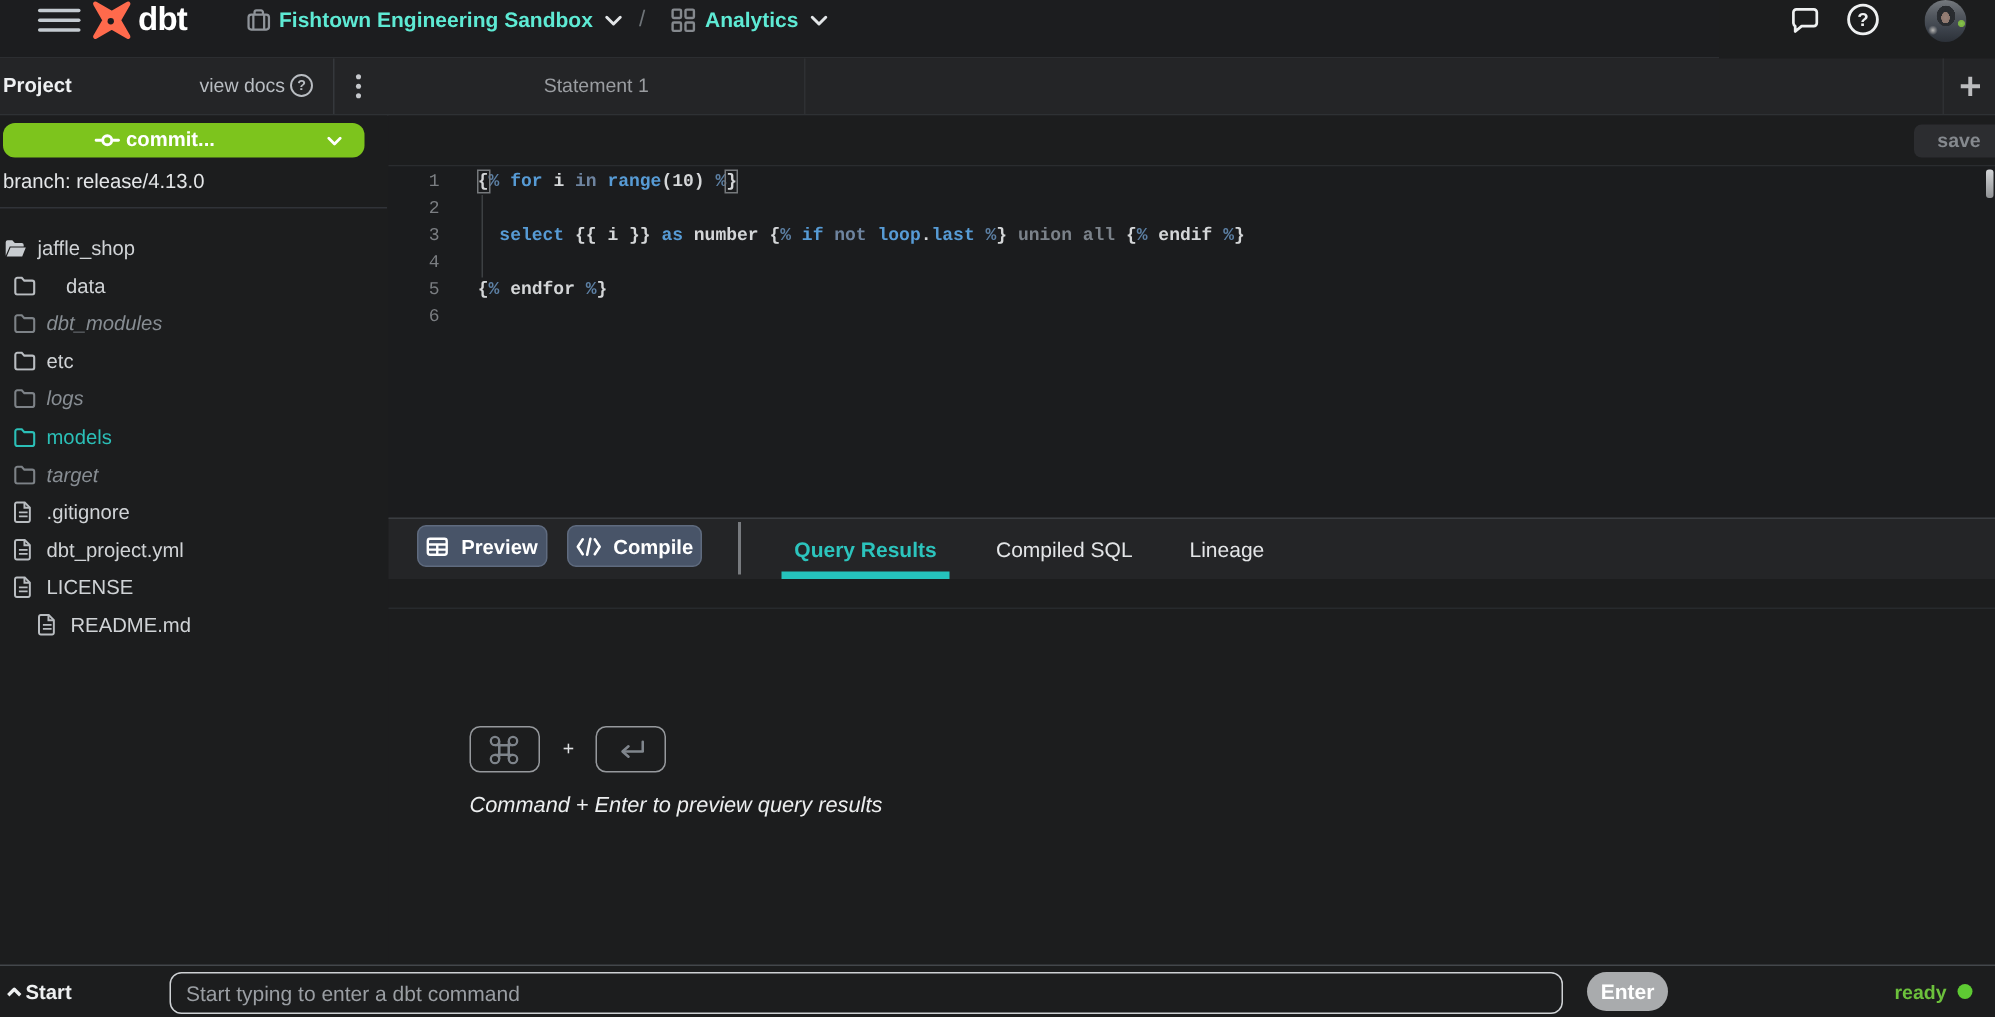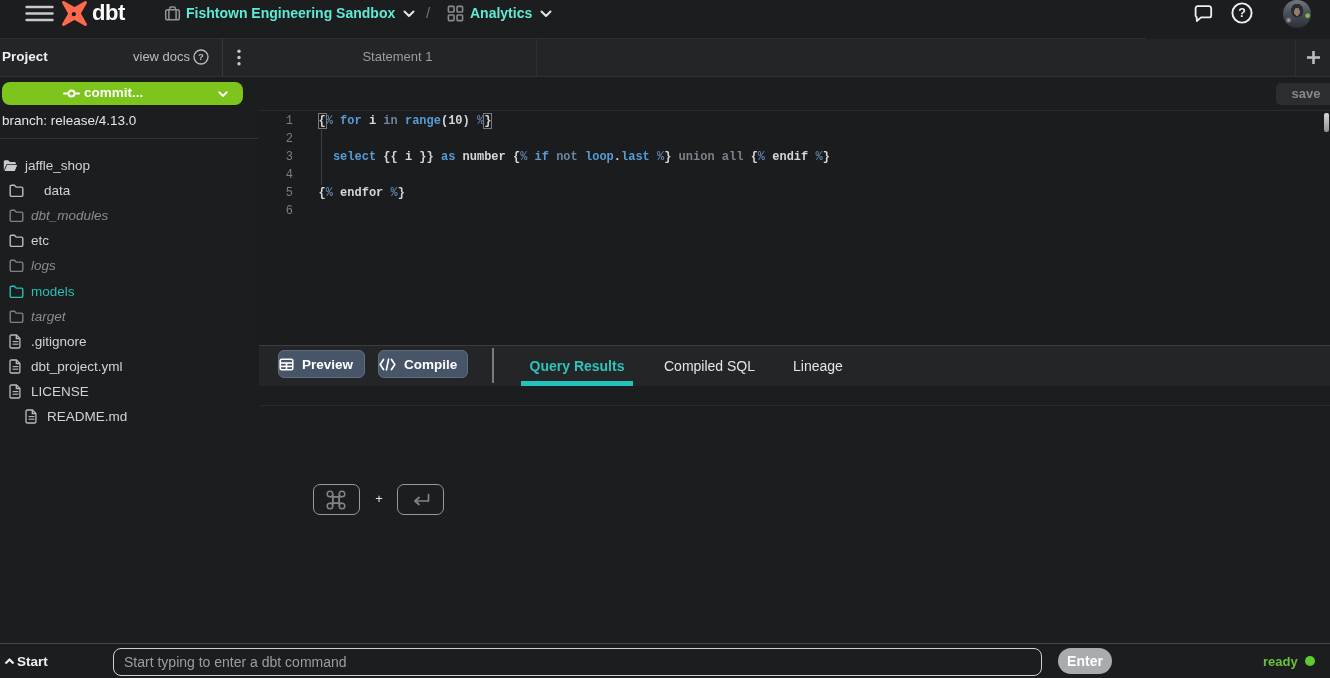--- a/index.html
+++ b/index.html
@@ -26,21 +26,21 @@
   .cl { position:absolute; height:18px; line-height:18px; white-space:pre; }
   .ln { position:absolute; width:34px; text-align:right; color:#7b7e82; height:18px; line-height:18px; font-weight:400;}
   .kw { color:#579bd5; } .pm { color:#5c7fa3; } .kw2 { color:#6e84a0; }
   .dim { color:#7b828a; } .tx { color:#d4d6d8; }
   .bx { outline:1px solid #76797c; }
   #resultbar { position:absolute; left:259px; top:345px; width:1071px; height:41px;
     background:#242527; border-top:1px solid #3a3d41; }
   #resultpane { position:absolute; left:259px; top:386px; width:1071px; height:257px; background:#1c1d1e; }
   .btn { position:absolute; height:28px; top:4px; border-radius:6px; background:#485468;
     border:1px solid #5f6b7f; color:#fff; font-weight:700; font-size:13.5px;
-    display:flex; align-items:center; gap:8px; }
+    display:flex; align-items:center; justify-content:center; gap:8px; }
   .rtab { position:absolute; top:0; height:40px; line-height:40px; font-size:14px; text-align:center; white-space:nowrap; }
   
   #line643 { position:absolute; left:0; top:642.5px; width:1330px; height:1.2px; background:#43474b; }
   
   #bottombar { position:absolute; left:0; top:650px; width:1330px; height:28px; background:#1c1d1e; }
   
   .trow { position:absolute; left:0; width:258px; height:25px; display:flex; align-items:center;
     font-size:13.5px; color:#d0d3d6; }
   .it { font-style:italic; color:#878d93; }
   .teal { color:#2bbfb7; }
@@ -307,20 +307,21 @@
   <div class="abs" style="left:114px;top:105px;width:12px;text-align:center;font-size:13px;color:#dfe1e3;">+</div>
 
   <div class="abs" style="left:138px;top:98px;width:47px;height:31px;border:1.4px solid #96999d;border-radius:7px;">
     <svg class="abs" style="left:13px;top:8px;" width="20" height="14" viewBox="0 0 20 14">
       <g stroke="#80868d" stroke-width="1.7" fill="none" stroke-linecap="round" stroke-linejoin="round">
         <path d="M17.5 1.5 V8 H4.5"></path>
         <polyline points="8,4.5 4,8 8,11.5"></polyline>
       </g>
     </svg>
   </div>
+  <div class="abs" style="left:54px;top:143px;font-size:14.5px;font-style:italic;color:#eceeef;">Command + Enter to preview query results</div>
 </div>
 
 <div id="line643"></div>
 
 <div id="bottombar">
   <svg class="abs" style="left:4px;top:8px;" width="11" height="7" viewBox="0 0 11 7">
     <polyline points="1.5,5.5 5.5,1.5 9.5,5.5" fill="none" stroke="#eef0f1" stroke-width="2.2" stroke-linejoin="round"></polyline>
   </svg>
   <div class="abs" style="left:17px;top:0;height:23px;line-height:23px;font-weight:700;font-size:13.5px;color:#eef0f1;">Start</div>
   <div class="abs" style="left:113px;top:-2px;width:929px;height:28px;border:1.5px solid #ced1d4;border-radius:8px;background:#1c1d1e;">

